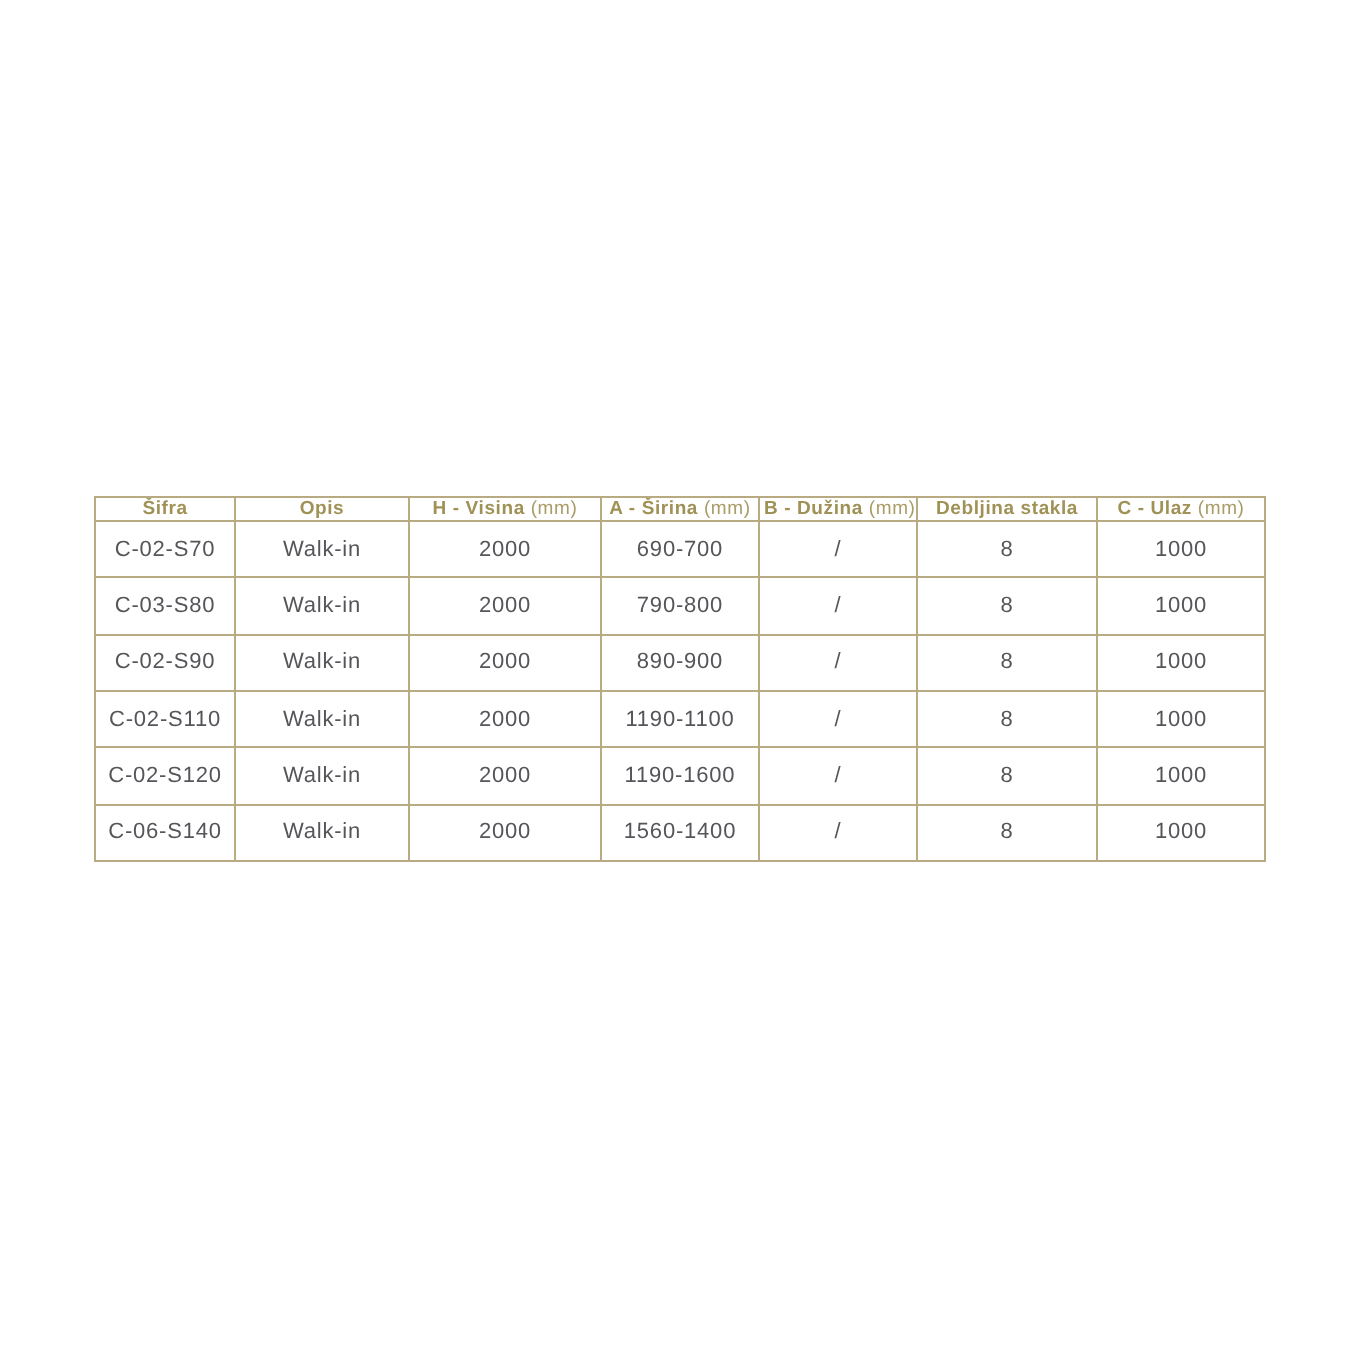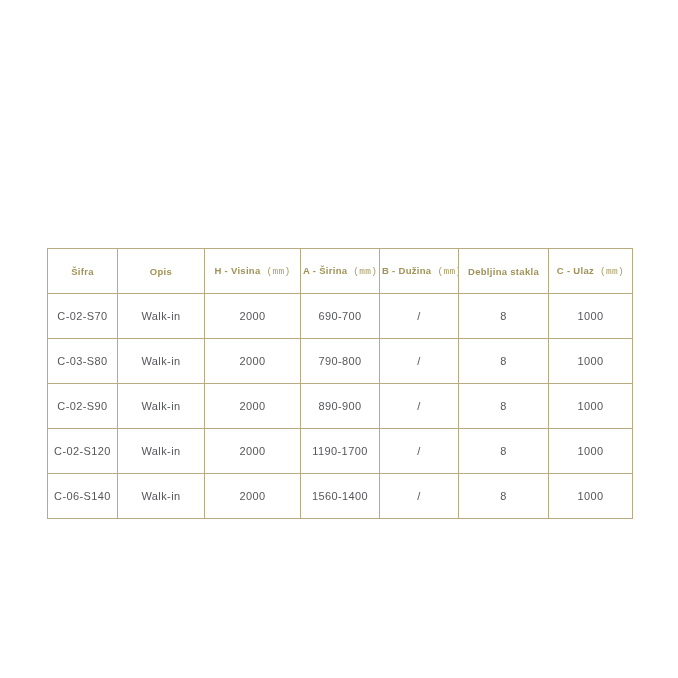--- a/index.html
+++ b/index.html
@@ -22,37 +22,36 @@
     width: 585px;
     height: 183px;
     border-collapse: collapse;
     table-layout: fixed;
   }
   table.spec-table th,
   table.spec-table td {
     border: 1px solid var(--border-color, #b9ab81);
     text-align: center;
     vertical-align: middle;
-    padding: 16px 2px;
+    padding: 0 2px;
     white-space: nowrap;
     overflow: hidden;
   }
   table.spec-table th {
     color: var(--header-text-color, #a09257);
     font-size: 9.5px;
     font-weight: normal;
     letter-spacing: 0.3px;
   }
   table.spec-table th .hdr-label {
     font-weight: bold;
   }
   table.spec-table th .hdr-unit {
     font-weight: normal;
     opacity: 0.9;
-    font-family: Liberation Mono, monospace;
   }
   table.spec-table td {
     color: var(--body-text-color, #55565a);
     font-size: 11px;
     letter-spacing: 0.4px;
   }
 </style>
 </head>
 <body>
 
@@ -100,24 +99,33 @@
         <tr>
           <td>C-02-S90</td>
           <td>Walk-in</td>
           <td>2000</td>
           <td>890-900</td>
           <td>/</td>
           <td>8</td>
           <td>1000</td>
         </tr>
         <tr>
+          <td>C-02-S110</td>
+          <td>Walk-in</td>
+          <td>2000</td>
+          <td>1190-1100</td>
+          <td>/</td>
+          <td>8</td>
+          <td>1000</td>
+        </tr>
+        <tr>
           <td>C-02-S120</td>
           <td>Walk-in</td>
           <td>2000</td>
-          <td>1190-1700</td>
+          <td>1190-1600</td>
           <td>/</td>
           <td>8</td>
           <td>1000</td>
         </tr>
         <tr>
           <td>C-06-S140</td>
           <td>Walk-in</td>
           <td>2000</td>
           <td>1560-1400</td>
           <td>/</td>

